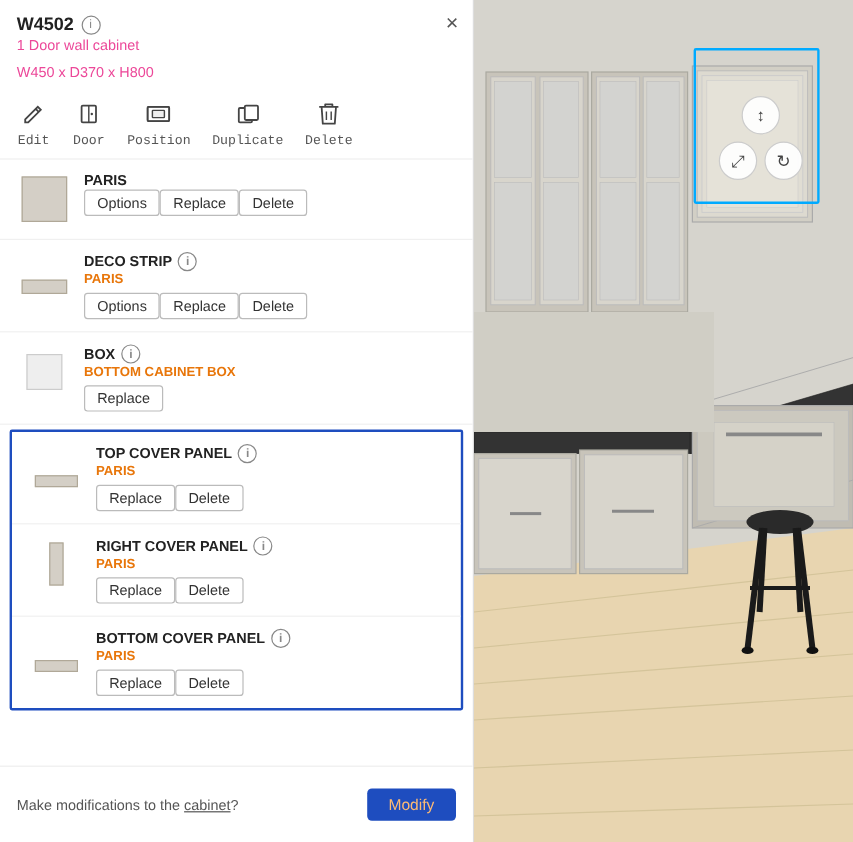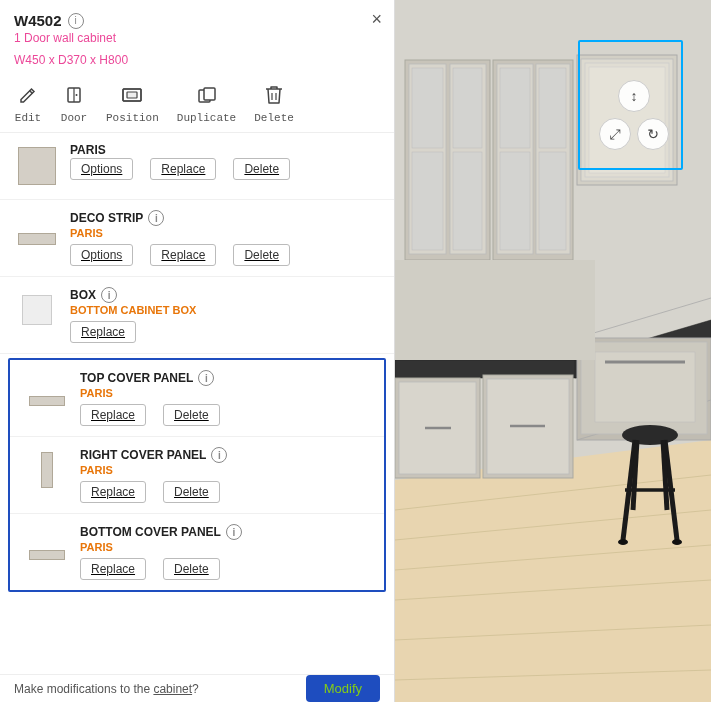--- a/index.html
+++ b/index.html
@@ -146,22 +146,21 @@
 
     .component-subtitle {
       font-size: 11px;
       color: #e8760a;
       font-weight: 600;
       margin-bottom: 5px;
     }
 
     .btn-group {
       display: flex;
-      gap: 17px;
-      text-decoration: underline;
+      gap: 0;
     }
 
     .btn {
       border: 1px solid #bbb;
       background: #fff;
       color: #333;
       font-size: 12px;
       padding: 3px 10px;
       border-radius: 3px;
       cursor: pointer;
@@ -177,40 +176,40 @@
     .blue-section .component-item {
       border-bottom: 1px solid #f0f0f0;
     }
 
     .blue-section .component-item:last-child {
       border-bottom: none;
     }
 
     
     .panel-footer {
-      padding: 0 14px;
+      padding: 18px 14px;
       border-top: 1px solid #eee;
       display: flex;
       align-items: center;
       justify-content: space-between;
       background: #fff;
     }
 
     .footer-text {
       font-size: 12px;
       color: #555;
     }
 
     .footer-text span {
       text-decoration: underline;
     }
 
     .modify-btn {
       background: #1e4dbf;
-      color: #84cc16;
+      color: #fdba74;
       border: none;
       border-radius: 4px;
       padding: 6px 18px;
       font-size: 13px;
       cursor: pointer;
       font-weight: 500;
     }
 
     
     .right-panel {

